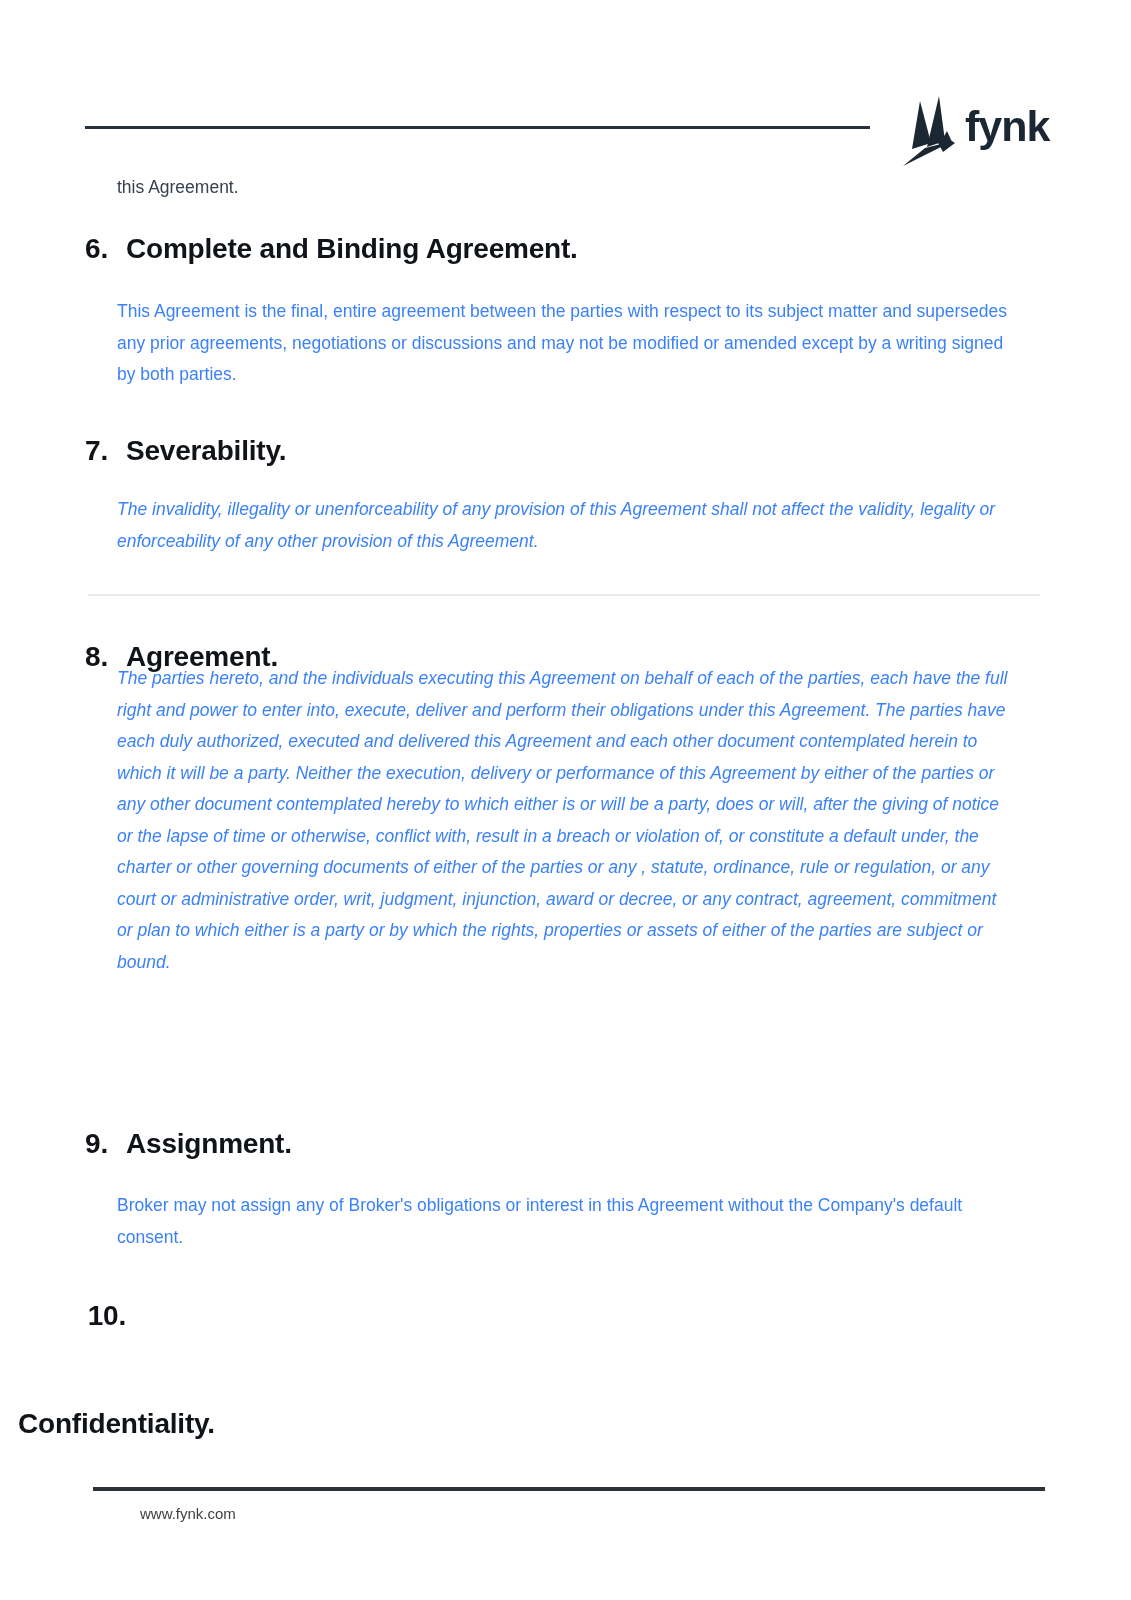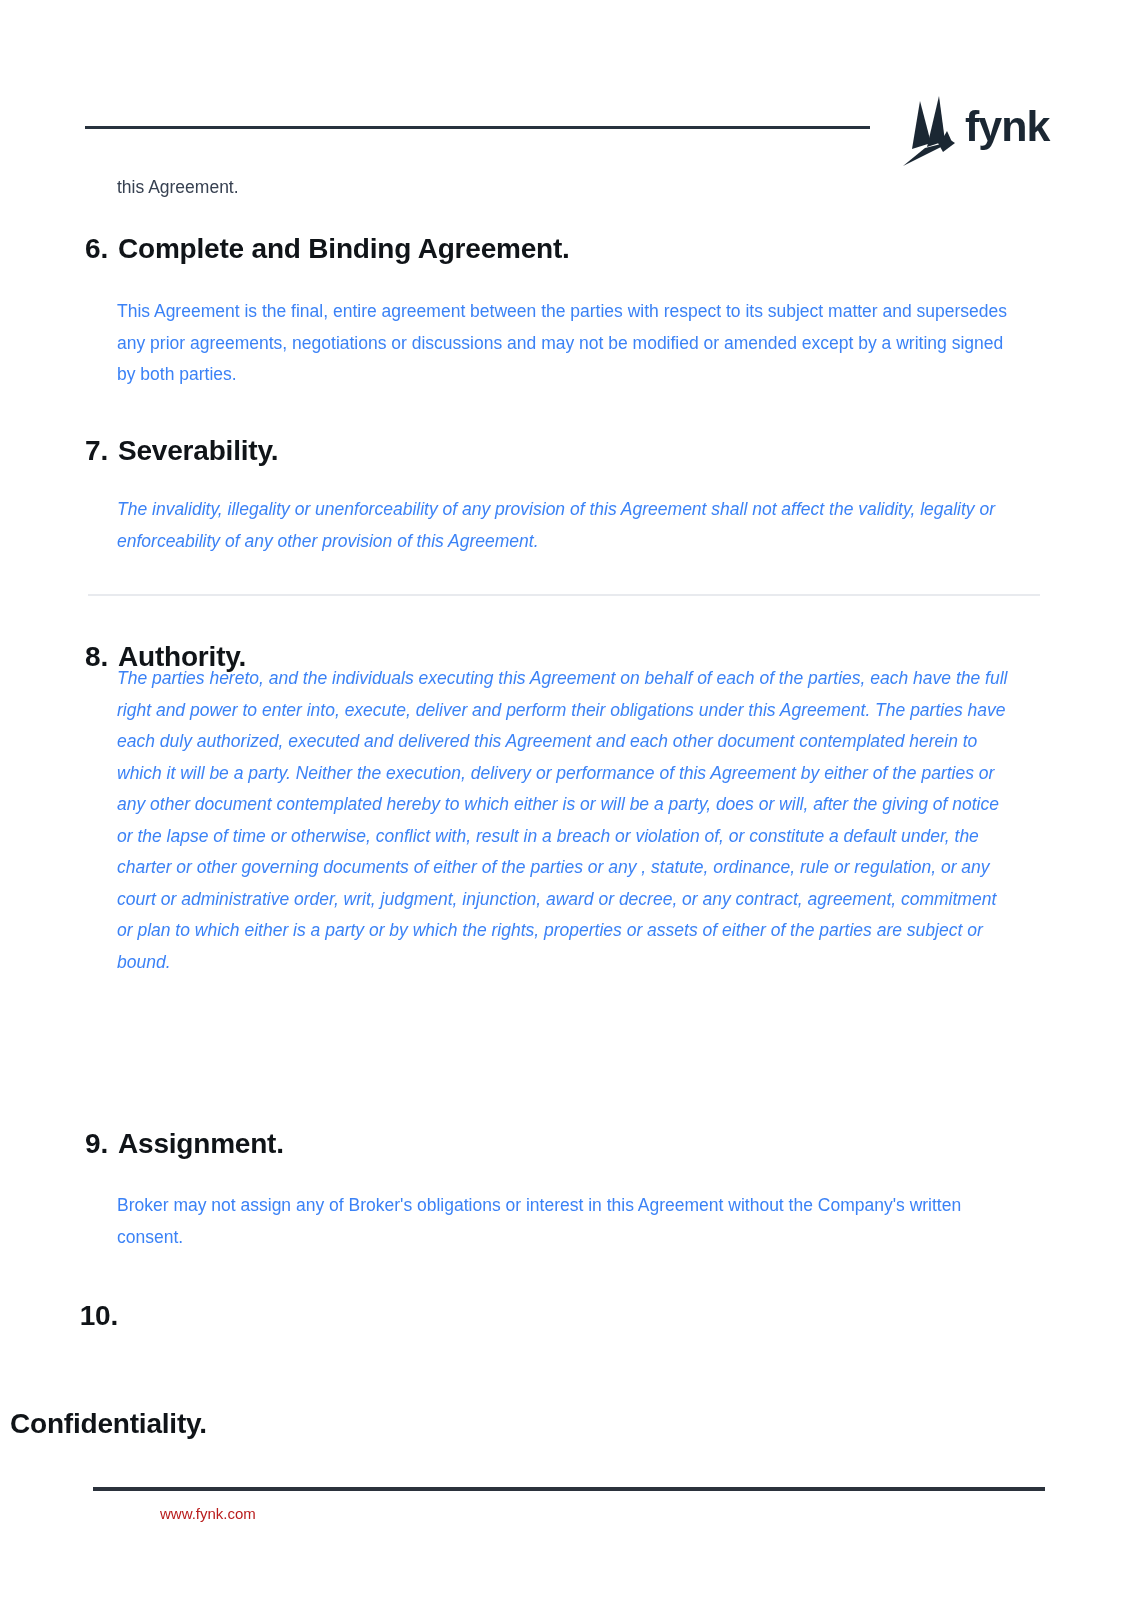--- a/index.html
+++ b/index.html
@@ -56,21 +56,21 @@
     line-height: 34px;
     color: #101418;
     letter-spacing: -0.2px;
   }
   .sec-num {
     display: inline-block;
     width: 108px;
     text-align: right;
     flex: 0 0 108px;
   }
-  .sec-title { margin-left: 10px; }
+  .sec-title { margin-left: 18px; }
 
   .sec-body {
     position: absolute;
     left: 117px;
     width: 899px;
     font-size: 17.5px;
     line-height: 31.5px;
     color: #3b82f6;
     text-align: left;
   }
@@ -100,24 +100,23 @@
   }
   .footer-links {
     position: absolute;
     top: 1500px; left: 140px;
     font-size: 15px;
     line-height: 27px;
     color: #3f4650;
   }
   .footer-links a {
     display: block;
-    color: #b91c1c;
+    color: #404040;
     text-decoration: none;
     cursor: pointer;
-    margin-left: 20px;
   }
 </style>
 </head>
 <body>
 
 <div class="page">
 
   <div class="header-rule"></div>
 
   <div class="logo">
@@ -146,29 +145,29 @@
   <div class="sec-heading h-7">
     <span class="sec-num">7.</span>
     <span class="sec-title">Severability.</span>
   </div>
   <p class="sec-body p-7">The invalidity, illegality or unenforceability of any provision of this Agreement shall not affect the validity, legality or enforceability of any other provision of this Agreement.</p>
 
   <div class="divider-light"></div>
 
   <div class="sec-heading h-8">
     <span class="sec-num">8.</span>
-    <span class="sec-title">Authority.</span>
+    <span class="sec-title">Agreement.</span>
   </div>
   <p class="sec-body p-8">The parties hereto, and the individuals executing this Agreement on behalf of each of the parties, each have the full right and power to enter into, execute, deliver and perform their obligations under this Agreement. The parties have each duly authorized, executed and delivered this Agreement and each other document contemplated herein to which it will be a party. Neither the execution, delivery or performance of this Agreement by either of the parties or any other document contemplated hereby to which either is or will be a party, does or will, after the giving of notice or the lapse of time or otherwise, conflict with, result in a breach or violation of, or constitute a default under, the charter or other governing documents of either of the parties or any , statute, ordinance, rule or regulation, or any court or administrative order, writ, judgment, injunction, award or decree, or any contract, agreement, commitment or plan to which either is a party or by which the rights, properties or assets of either of the parties are subject or bound.</p>
 
   <div class="sec-heading h-9">
     <span class="sec-num">9.</span>
     <span class="sec-title">Assignment.</span>
   </div>
-  <p class="sec-body p-9">Broker may not assign any of Broker's obligations or interest in this Agreement without the Company's written consent.</p>
+  <p class="sec-body p-9">Broker may not assign any of Broker's obligations or interest in this Agreement without the Company's default consent.</p>
 
   <div class="sec-heading h-10">
     <span class="sec-num">10.</span>
     <span class="sec-title">Confidentiality.</span>
   </div>
 
   <div class="footer-rule"></div>
   <div class="footer-links">
     <a>www.fynk.com</a>
     <a>office@rule.com</a>

